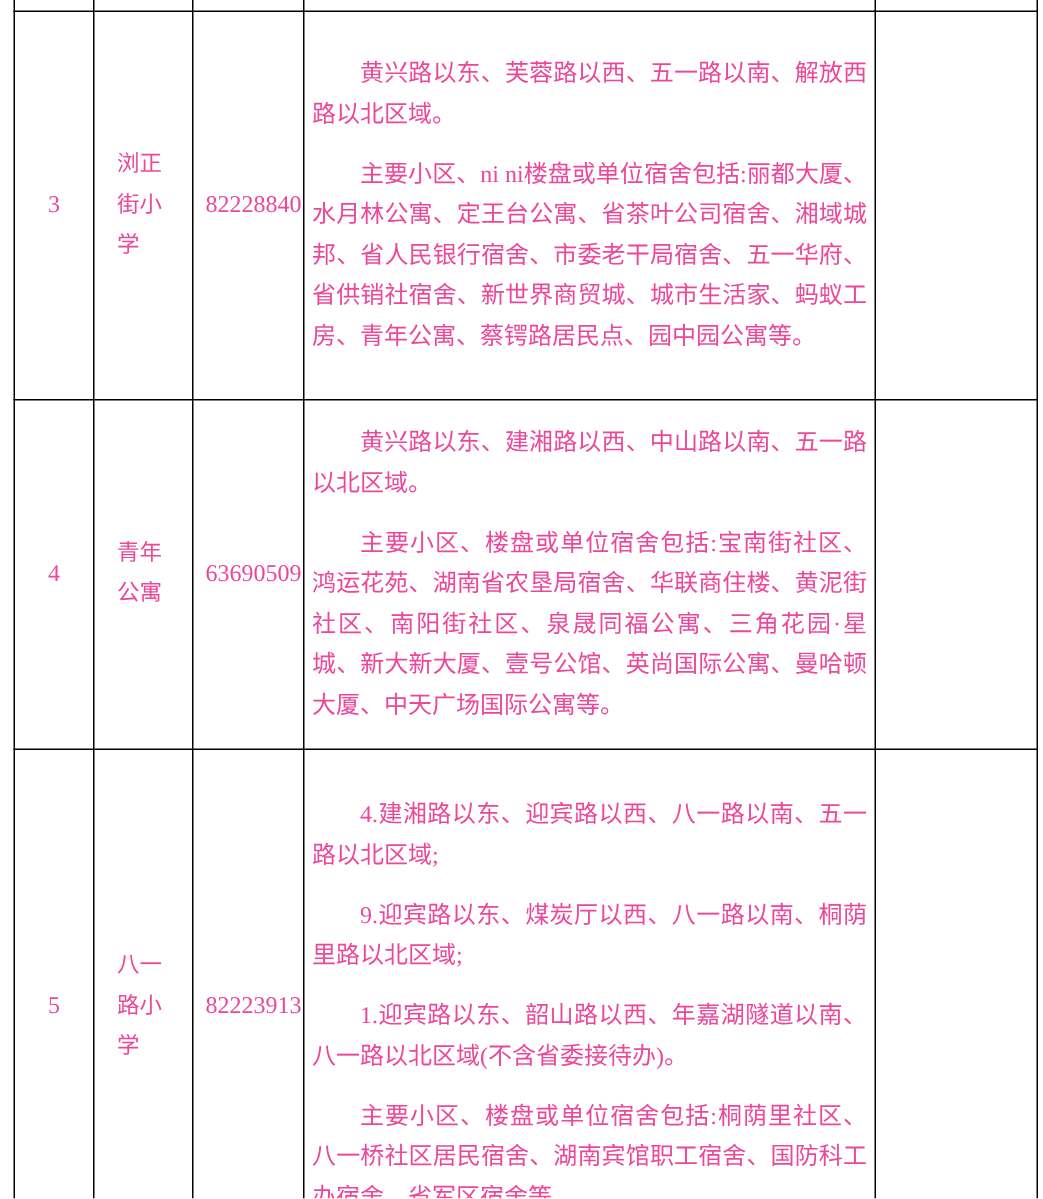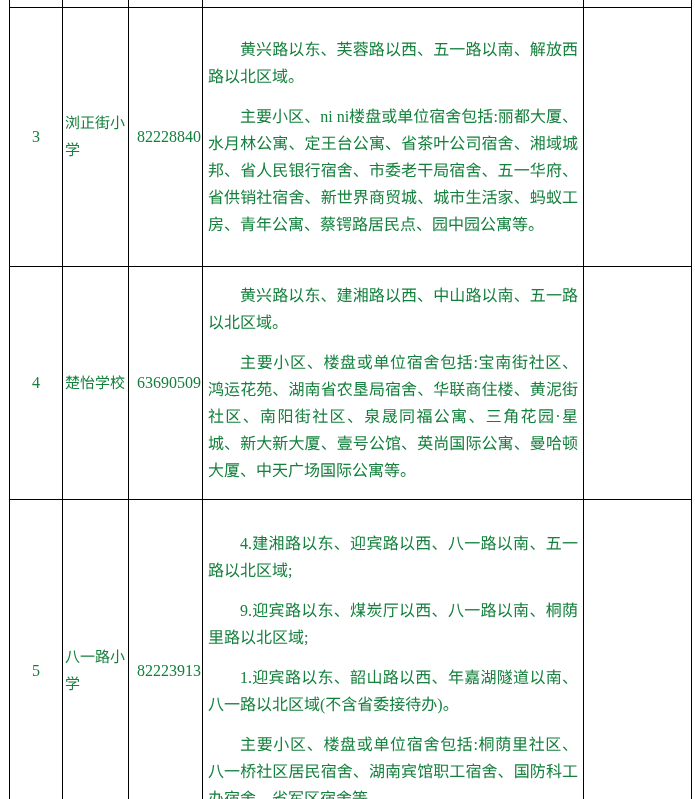--- a/index.html
+++ b/index.html
@@ -21,38 +21,38 @@
     left: 9px;
     top: 0;
     width: 682px;
     border-collapse: collapse;
     table-layout: fixed;
   }
   .district-table td {
     border: 1px solid #000000;
     background: #ffffff;
     font-size: 16px;
-    color: #15803d;
+    color: #ec4899;
     overflow: hidden;
   }
   col.c-num    { width: 53px; }
   col.c-school { width: 66px; }
   col.c-phone  { width: 74px; }
   col.c-desc   { width: 381px; }
   col.c-blank  { width: 108px; }
 
   tr.partial-top td { border-top: 0; height: 7px; padding: 0; }
 
   td.num {
     text-align: center;
     vertical-align: middle;
   }
   td.school {
     vertical-align: middle;
-    padding: 0 2px;
+    padding: 0 15px;
     font-size: 15px;
     line-height: 27px;
     word-break: break-all;
     text-align: left;
   }
   td.phone {
     vertical-align: middle;
     text-align: right;
     letter-spacing: 0px;
   }
@@ -103,21 +103,21 @@
       <td class="phone">82228840</td>
       <td class="desc">
         <p>黄兴路以东、芙蓉路以西、五一路以南、解放西路以北区域。</p>
         <p>主要小区、ni ni楼盘或单位宿舍包括:丽都大厦、水月林公寓、定王台公寓、省茶叶公司宿舍、湘域城邦、省人民银行宿舍、市委老干局宿舍、五一华府、省供销社宿舍、新世界商贸城、城市生活家、蚂蚁工房、青年公寓、蔡锷路居民点、园中园公寓等。</p>
       </td>
       <td class="blank"></td>
     </tr>
 
     <tr class="r4">
       <td class="num">4</td>
-      <td class="school">楚怡学校</td>
+      <td class="school">青年公寓</td>
       <td class="phone">63690509</td>
       <td class="desc">
         <p>黄兴路以东、建湘路以西、中山路以南、五一路以北区域。</p>
         <p>主要小区、楼盘或单位宿舍包括:宝南街社区、鸿运花苑、湖南省农垦局宿舍、华联商住楼、黄泥街社区、南阳街社区、泉晟同福公寓、三角花园·星城、新大新大厦、壹号公馆、英尚国际公寓、曼哈顿大厦、中天广场国际公寓等。</p>
       </td>
       <td class="blank"></td>
     </tr>
 
     <tr class="r5">
       <td class="num">5</td>

